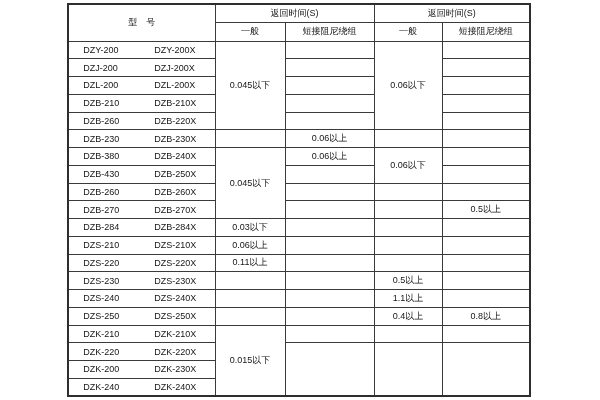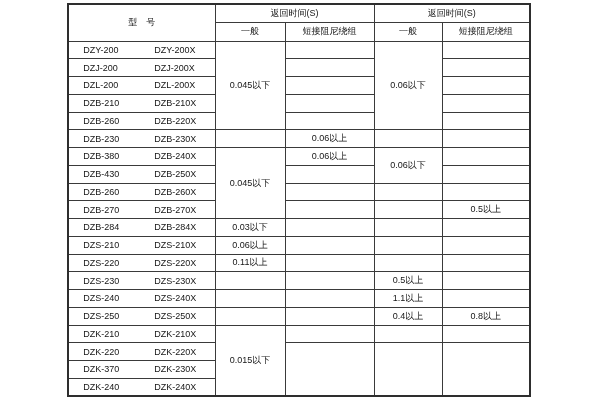--- a/index.html
+++ b/index.html
@@ -249,21 +249,21 @@
               <span>DZK-220X</span>
             </div>
           </td>
         <td rowspan="3"></td>
         <td rowspan="3"></td>
         <td rowspan="3"></td>
       </tr>
       <tr>
         <td>
             <div class="pair">
-              <span>DZK-370</span>
+              <span>DZK-200</span>
               <span>DZK-230X</span>
             </div>
           </td>
       </tr>
       <tr>
         <td>
             <div class="pair">
               <span>DZK-240</span>
               <span>DZK-240X</span>
             </div>

